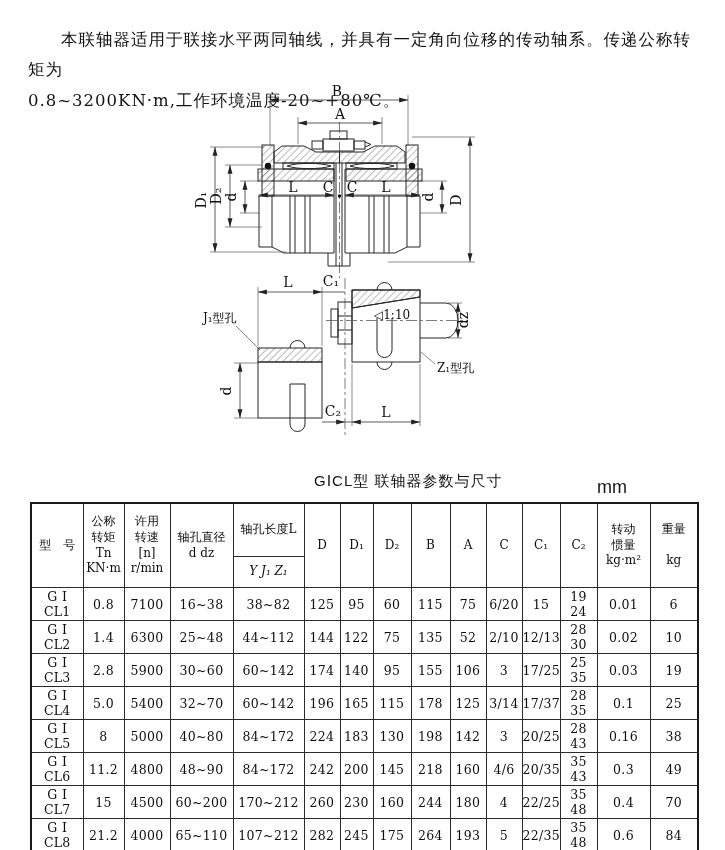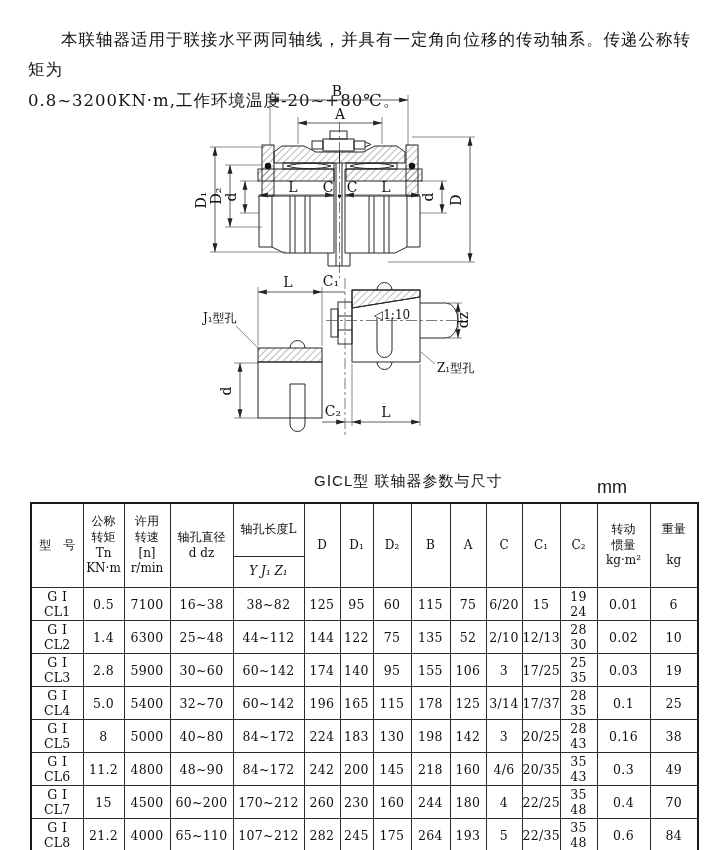--- a/index.html
+++ b/index.html
@@ -253,21 +253,21 @@
 
 kg</th>
       </tr>
       <tr class="h2">
         <th class="thick">Y  J₁ Z₁</th>
       </tr>
     </thead>
     <tbody>
       <tr>
           <td>G Ⅰ CL1</td>
-          <td>0.5</td>
+          <td>0.8</td>
           <td>7100</td>
           <td>16~38</td>
           <td>38~82</td>
           <td>125</td>
           <td>95</td>
           <td>60</td>
           <td>115</td>
           <td>75</td>
           <td>6/20</td>
           <td>15</td>

